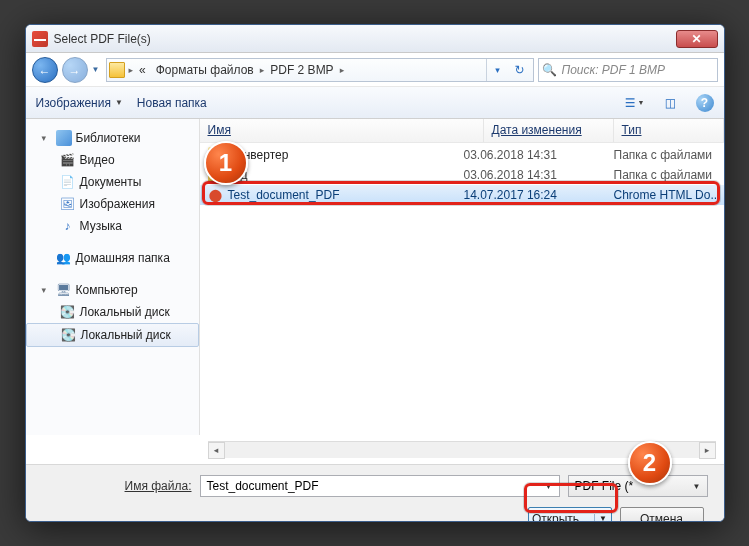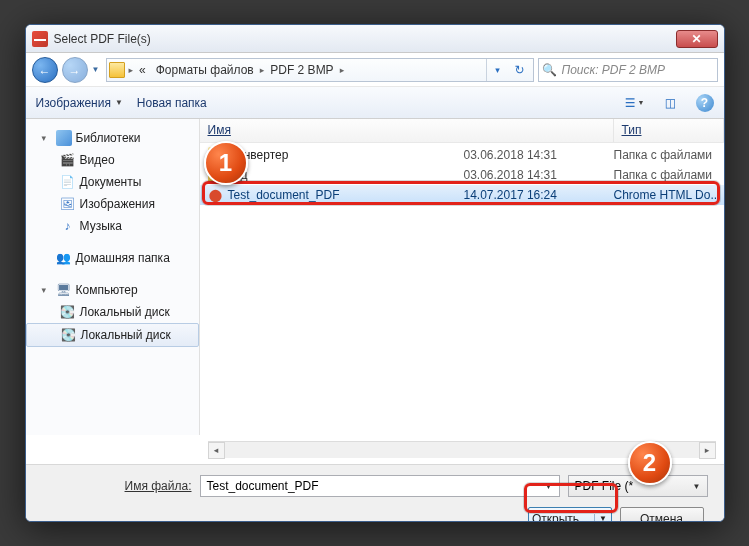--- a/index.html
+++ b/index.html
@@ -109,21 +109,21 @@
         <div class="refresh-btn">
               <span style="font-size:9px">▾</span>
             </div>
         <div class="refresh-btn">
               <span>↻</span>
             </div>
       </div>
     </div>
     <div class="searchbar">
       <span class="search-icon">🔍</span>
-      <span>Поиск: PDF 2 BMP</span>
+      <span>Поиск: PDF 1 BMP</span>
     </div>
   </div>
 
   <div class="toolbar">
     <div class="tb-btn">
       <span>Изображения</span>
       <span class="tb-drop">▼</span>
     </div>
     <div class="tb-btn">
       <span>Новая папка</span>
@@ -183,20 +183,21 @@
           </div>
       <div class="tree-item tree-indent selected-tree">
             <span class="ico ico-disk">💽</span>
             <span>Локальный диск</span>
           </div>
     </div>
 
     <div class="filepane">
       <div class="columns">
         <div class="col col-name">Имя</div>
+        <div class="col col-date">Дата изменения</div>
         <div class="col col-type">Тип</div>
       </div>
       <div class="rows">
         <div class="row">
           <div class="row-name">
                 <span class="ico ico-folder"></span>
                 <span>КОнвертер</span>
               </div>
           <div class="row-date">03.06.2018 14:31</div>
           <div class="row-type">Папка с файлами</div>

